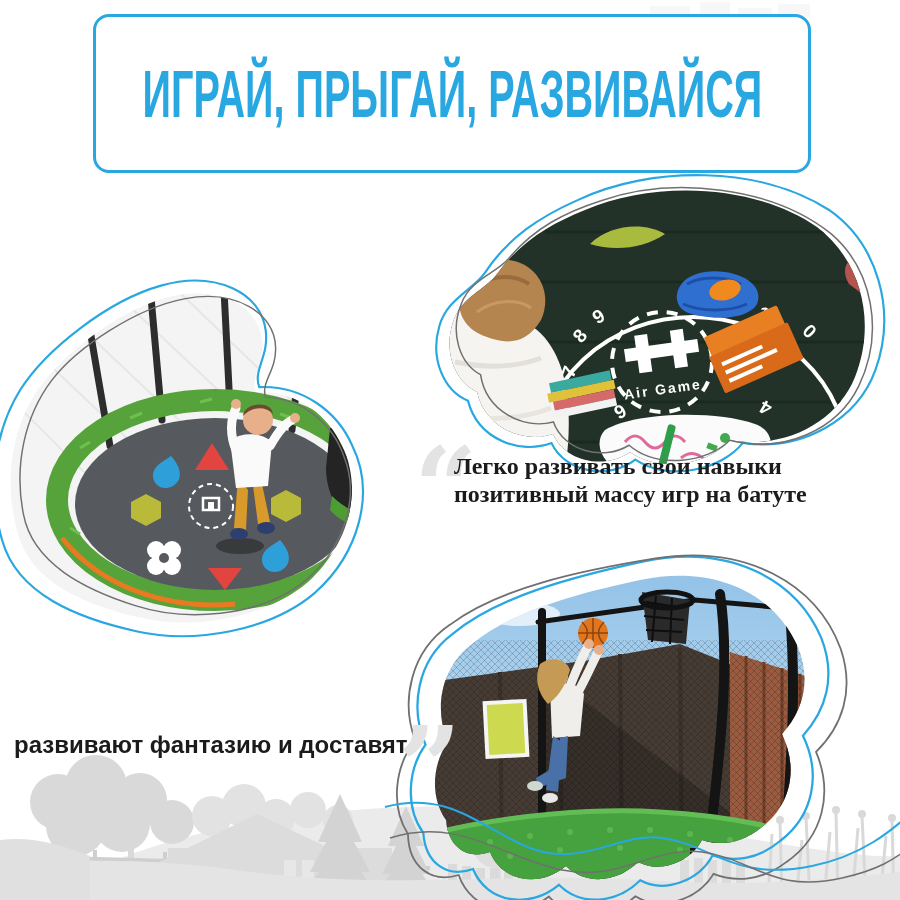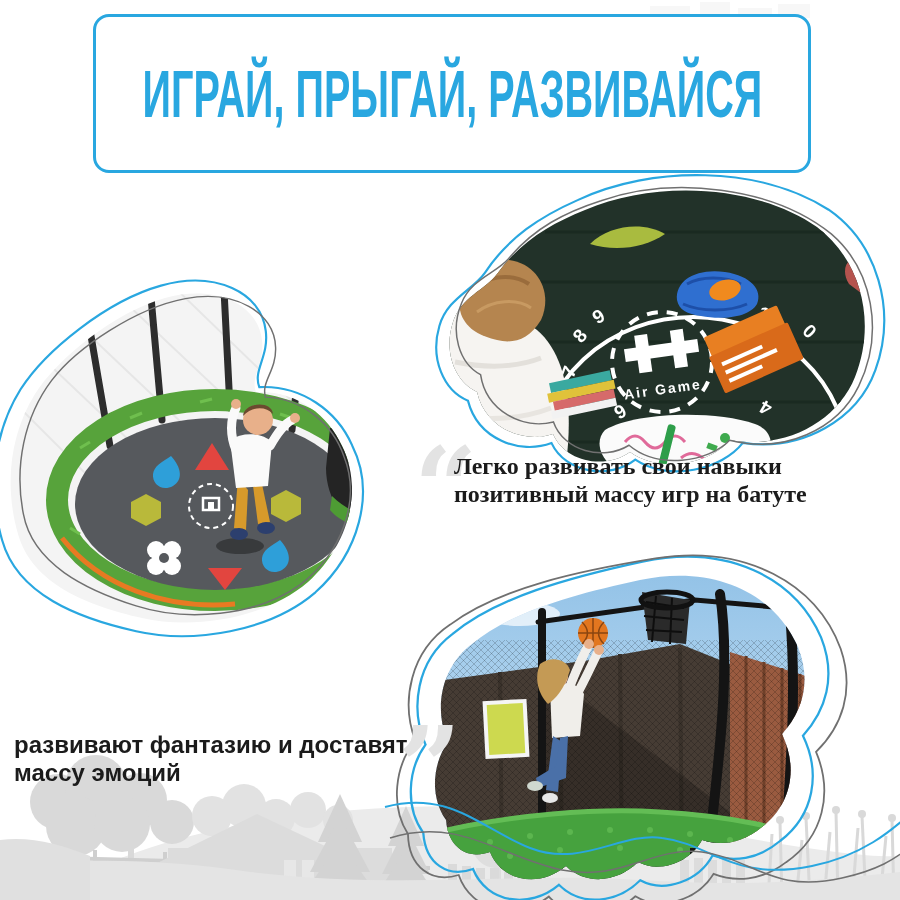--- a/index.html
+++ b/index.html
@@ -427,16 +427,15 @@
 
   <div class="quote-mark quote-mark-open">“</div>
   <div class="quote-block quote-right">
     <span class="line">Легко развивать свои навыки</span>
     <span class="line">позитивный массу игр на батуте</span>
   </div>
 
   <div class="quote-mark quote-mark-close">”</div>
   <div class="quote-block quote-bottom-left">
     <span class="line">развивают фантазию и доставят</span>
-    <span class="line">массу эмоций</span>
   </div>
 
 </div>
 
 </body></html>

